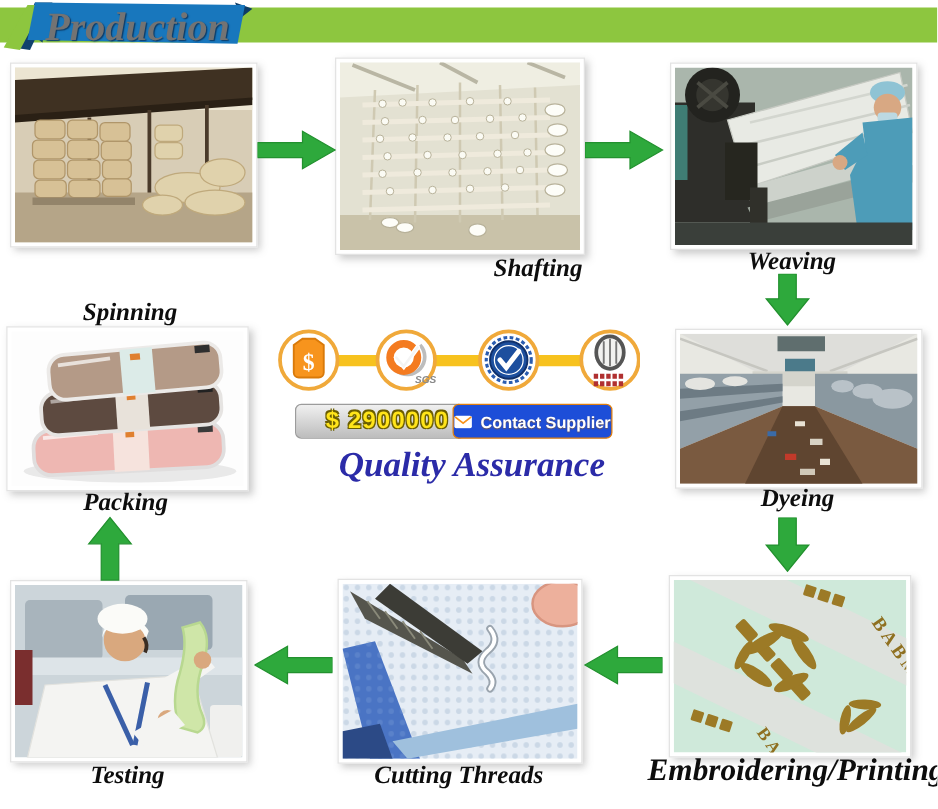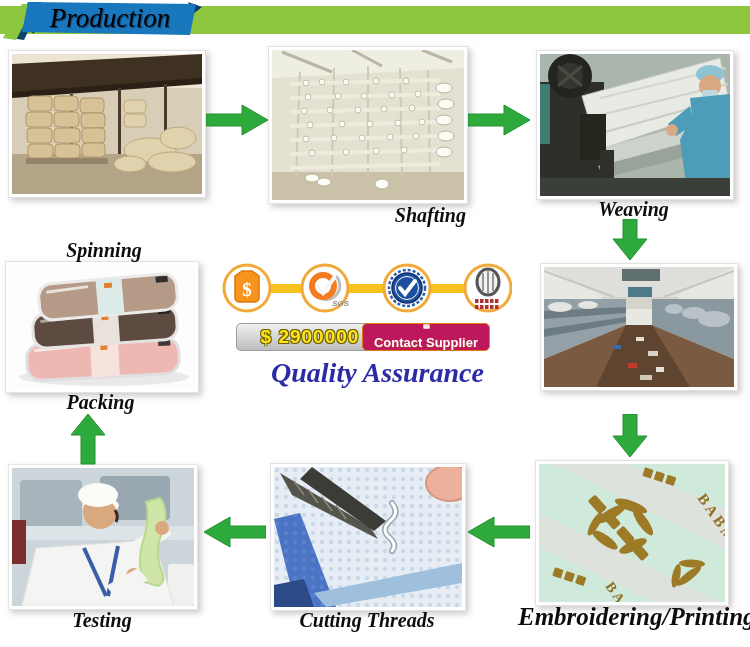--- a/index.html
+++ b/index.html
@@ -4,21 +4,21 @@
 <style>
   html,body { margin:0; padding:0; background:#fff; }
   .stage { position:relative; width:750px; height:647px; background:#ffffff;
            font-family:"Liberation Serif", serif; overflow:hidden; }
 
   
   .banner-bar { position:absolute; left:0; top:6px; width:750px; height:28px; background:#8dc63f; }
   .banner-flag { position:absolute; left:0; top:0; }
   .ribbon { position:absolute; left:20px; top:1px; width:182px; height:37px; }
   .ribbon-text { position:absolute; left:30px; top:3px; width:160px; text-align:center;
-                 font-size:27px; font-weight:normal; font-style:italic; color:#000000;
+                 font-size:32px; font-weight:bold; font-style:italic; color:#737373;
                  text-shadow:1px 1px 1px #0d3b66; }
   .page-title { position:absolute; left:305px; top:7px; width:370px; text-align:center;
                 font-size:22px; font-weight:bold; font-style:italic; color:#1c2e8a; }
 
   
   .photo { position:absolute; background:#fff; border:1px solid #e3e3e3; padding:3px;
            box-shadow:3px 3px 6px rgba(140,140,140,.45); }
   .photo svg { display:block; }
 
   
@@ -30,24 +30,24 @@
 
   
   .badges { position:absolute; left:222px; top:260px; }
   .price-bar { position:absolute; left:236px; top:323px; width:122px; height:26px;
                background:linear-gradient(#f0f0f0,#bdbdbd); border:1px solid #9c9c9c;
                border-radius:5px; display:flex; align-items:center; justify-content:center;
                font-family:"Liberation Sans", sans-serif; font-weight:bold; font-size:19px;
                color:#ffe41a; letter-spacing:1px;
                text-shadow:1px 1px 0 #6b5e00, -1px -1px 0 #6b5e00, 1px -1px 0 #6b5e00, -1px 1px 0 #6b5e00;padding-left:12px; }
   .contact-btn { position:absolute; left:362px; top:323px; width:126px; height:26px;
-                 background:#be185d; border:1px solid #e07f0e; border-radius:5px;
+                 background:#1d4ed8; border:1px solid #e07f0e; border-radius:5px;
                  display:flex; align-items:center; justify-content:center; gap:6px;
                  font-family:"Liberation Sans", sans-serif; font-weight:bold; font-size:13px;
-                 color:#ffffff; cursor:pointer; text-shadow:0 1px 1px rgba(160,90,0,.6);flex-direction:column; }
+                 color:#ffffff; cursor:pointer; text-shadow:0 1px 1px rgba(160,90,0,.6); }
   .caption { position:absolute; left:225px; top:357px; width:305px; text-align:center;
              font-size:28px; font-weight:bold; font-style:italic; color:#2b2ba8; }
 </style>
 </head>
 <body>
 
 <div class="stage">
 
   <div class="banner-bar"></div>
 
@@ -345,20 +345,21 @@
       </g>
       <text x="158" y="34" transform="rotate(55 158 34)" font-family="Liberation Serif, serif" font-size="15" font-weight="bold" fill="#8f7020" letter-spacing="3">BABM</text>
       <text x="66" y="122" transform="rotate(55 66 122)" font-family="Liberation Serif, serif" font-size="14" font-weight="bold" fill="#8f7020" letter-spacing="3">BA</text>
     </svg>
   </div>
 
   <div class="step-label" style="left:8px; top:196px; width:192px;margin-top:43px;">Spinning</div>
   <div class="step-label" style="left:268px; top:204px; width:198px;text-align:right;">Shafting</div>
   <div class="step-label" style="left:536px; top:198px; width:195px;">Weaving</div>
   <div class="step-label" style="left:5px; top:391px; width:191px;">Packing</div>
+  <div class="step-label" style="left:540px; top:388px; width:196px;">Dyeing</div>
   <div class="step-label" style="left:8px; top:609px; width:188px;">Testing</div>
   <div class="step-label" style="left:245px; top:609px; width:244px;">Cutting Threads</div>
   <div class="step-label" style="left:518px; top:603px; width:225px; font-size:25px;">Embroidering/Printing</div>
 
   <svg class="arrow" style="left:206px; top:102px;" width="64" height="36">
     <polygon points="0,12 36,12 36,3 62,18 36,33 36,24 0,24" fill="#2ea93c" stroke="#23912f" stroke-width="1"></polygon>
   </svg>
   <svg class="arrow" style="left:468px; top:102px;" width="64" height="36">
     <polygon points="0,12 36,12 36,3 62,18 36,33 36,24 0,24" fill="#2ea93c" stroke="#23912f" stroke-width="1"></polygon>
   </svg>

